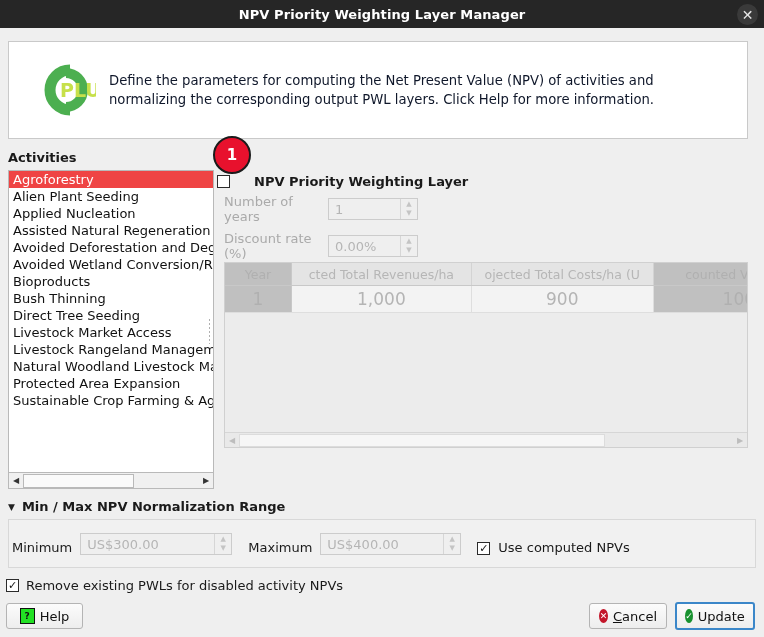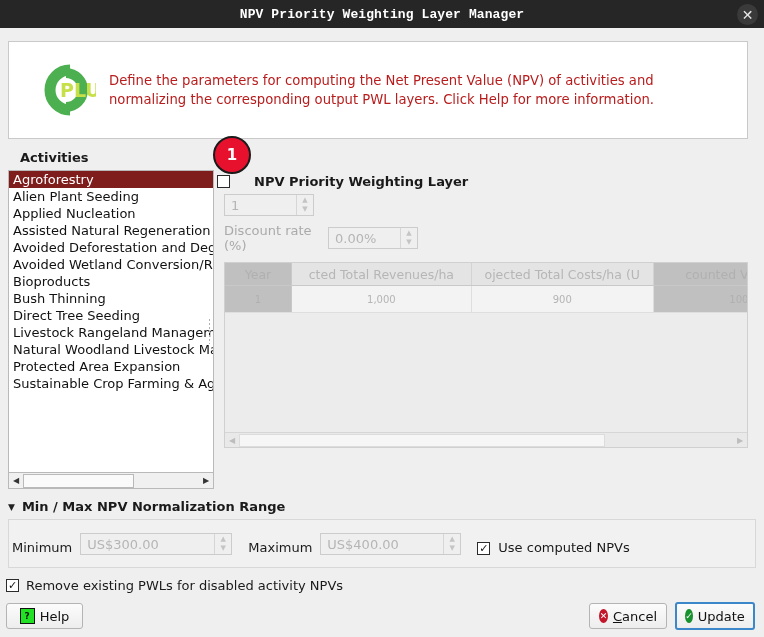--- a/index.html
+++ b/index.html
@@ -12,53 +12,53 @@
     color: #1a1a1a;
   }
   #app { position: relative; width: 764px; height: 637px; }
 
   
   .titlebar {
     position: absolute; left: 0; top: 0; width: 764px; height: 28px;
     background: #262626; color: #ffffff;
     display: flex; align-items: center; justify-content: center;
   }
-  .titlebar .title { font-size: 13px; font-weight: bold; letter-spacing: .1px; font-family: Liberation Mono, monospace; }
+  .titlebar .title { font-size: 13px; font-weight: bold; letter-spacing: .1px; }
   .close-btn {
     position: absolute; right: 6px; top: 4px;
     width: 21px; height: 21px; border-radius: 50%;
     display: flex; align-items: center; justify-content: center;
     color: #e8e8e8; font-size: 14px; background: #3a3a3a; cursor: pointer;
   }
 
   
   .header-panel {
     position: absolute; left: 8px; top: 41px; width: 740px; height: 98px;
     background: #ffffff; border: 1px solid #c9c9c9;
     display: flex; align-items: center; box-sizing: border-box;
   }
   .logo { width: 72px; margin-left: 18px; flex: none;
           display: flex; align-items: center; justify-content: center; }
-  .header-text { margin-left: 10px; font-size: 13.2px; line-height: 1.45; color: #b91c1c; max-width: 610px; }
+  .header-text { margin-left: 10px; font-size: 13.2px; line-height: 1.45; color: #0f172a; max-width: 610px; }
 
   
   .activities-label {
-    position: absolute; left: 20px; top: 150px;
+    position: absolute; left: 8px; top: 150px;
     font-weight: bold; font-size: 13px;
   }
   .activities-list {
     position: absolute; left: 8px; top: 170px; width: 206px; height: 303px;
     background: #ffffff; border: 1px solid #b9b9b9; box-sizing: border-box;
     overflow: hidden;
   }
   .act-item {
     height: 17px; line-height: 17px; padding-left: 4px;
     white-space: nowrap; font-size: 13px; color: #111; cursor: default;
   }
-  .act-item.selected { background: #7f1d1d; color: #ffffff; }
+  .act-item.selected { background: #ef4444; color: #ffffff; }
   .hscroll {
     position: absolute; left: 8px; top: 473px; width: 206px; height: 16px;
     background: #f0f0f0; border: 1px solid #b9b9b9; border-top: none;
     box-sizing: border-box; display: flex; align-items: center;
   }
   .hscroll .arrow { width: 14px; text-align: center; font-size: 8px; color: #333; }
   .hscroll .track { flex: 1; height: 14px; position: relative; }
   .hscroll .thumb {
     position: absolute; left: 0; top: 0; height: 14px; width: 63%;
     background: #fafafa; border: 1px solid #b9b9b9; box-sizing: border-box;
@@ -119,21 +119,21 @@
   }
   .tbl { width: 600px; border-collapse: collapse; table-layout: fixed; }
   .tbl th {
     background: #e4e4e4; border-right: 1px solid #d3d3d3;
     border-bottom: 1px solid #c8c8c8;
     color: #b6b6b6; font-weight: normal; font-size: 12.5px;
     height: 22px; padding: 0 0; text-align: center;
     white-space: nowrap; overflow: hidden;
   }
   .tbl td {
-    height: 24px; font-size: 10px; color: #b4b4b4; text-align: center;
+    height: 24px; font-size: 17px; color: #b4b4b4; text-align: center;
     border-right: 1px solid #dedede; border-bottom: 1px solid #dedede;
     background: #f3f3f3; overflow: hidden; white-space: nowrap;
   }
   .tbl td.locked, .tbl th.locked { background: #c0c0c0; color: #b0b0b0; border-right-color: #c8c8c8; }
   .tbl-body-fill { height: 120px; background: #ececec; }
   .tbl-hscroll {
     position: absolute; left: 0; bottom: 0; width: 522px; height: 15px;
     background: #e9e9e9; border-top: 1px solid #d6d6d6;
     display: flex; align-items: center; box-sizing: border-box;
   }
@@ -237,20 +237,21 @@
   <div class="activities-list">
       <div class="act-item selected">Agroforestry</div>
       <div class="act-item">Alien Plant Seeding</div>
       <div class="act-item">Applied Nucleation</div>
       <div class="act-item">Assisted Natural Regeneration</div>
       <div class="act-item">Avoided Deforestation and Degradation</div>
       <div class="act-item">Avoided Wetland Conversion/Restoration</div>
       <div class="act-item">Bioproducts</div>
       <div class="act-item">Bush Thinning</div>
       <div class="act-item">Direct Tree Seeding</div>
+      <div class="act-item">Livestock Market Access</div>
       <div class="act-item">Livestock Rangeland Management</div>
       <div class="act-item">Natural Woodland Livestock Management</div>
       <div class="act-item">Protected Area Expansion</div>
       <div class="act-item">Sustainable Crop Farming &amp; Agroecology</div>
     </div>
   <div class="grip-dots"></div>
   <div class="hscroll">
     <div class="arrow">◀</div>
     <div class="track">
       <div class="thumb"></div>
@@ -260,20 +261,21 @@
 
   <div class="badge">1</div>
 
   <div class="npv-check-row">
     <div class="cbox"></div>
     <div class="npv-check-label">NPV Priority Weighting Layer</div>
   </div>
 
   <div class="npv-panel">
     <div class="field-row">
+      <div class="field-label" style="width:104px">Number of years</div>
       <div class="spin" style="width:90px">
         <div class="val">1</div>
         <div class="arrows">
             <span>▲</span>
             <span>▼</span>
           </div>
       </div>
     </div>
     <div class="field-row">
       <div class="field-label" style="width:104px">Discount rate (%)</div>

